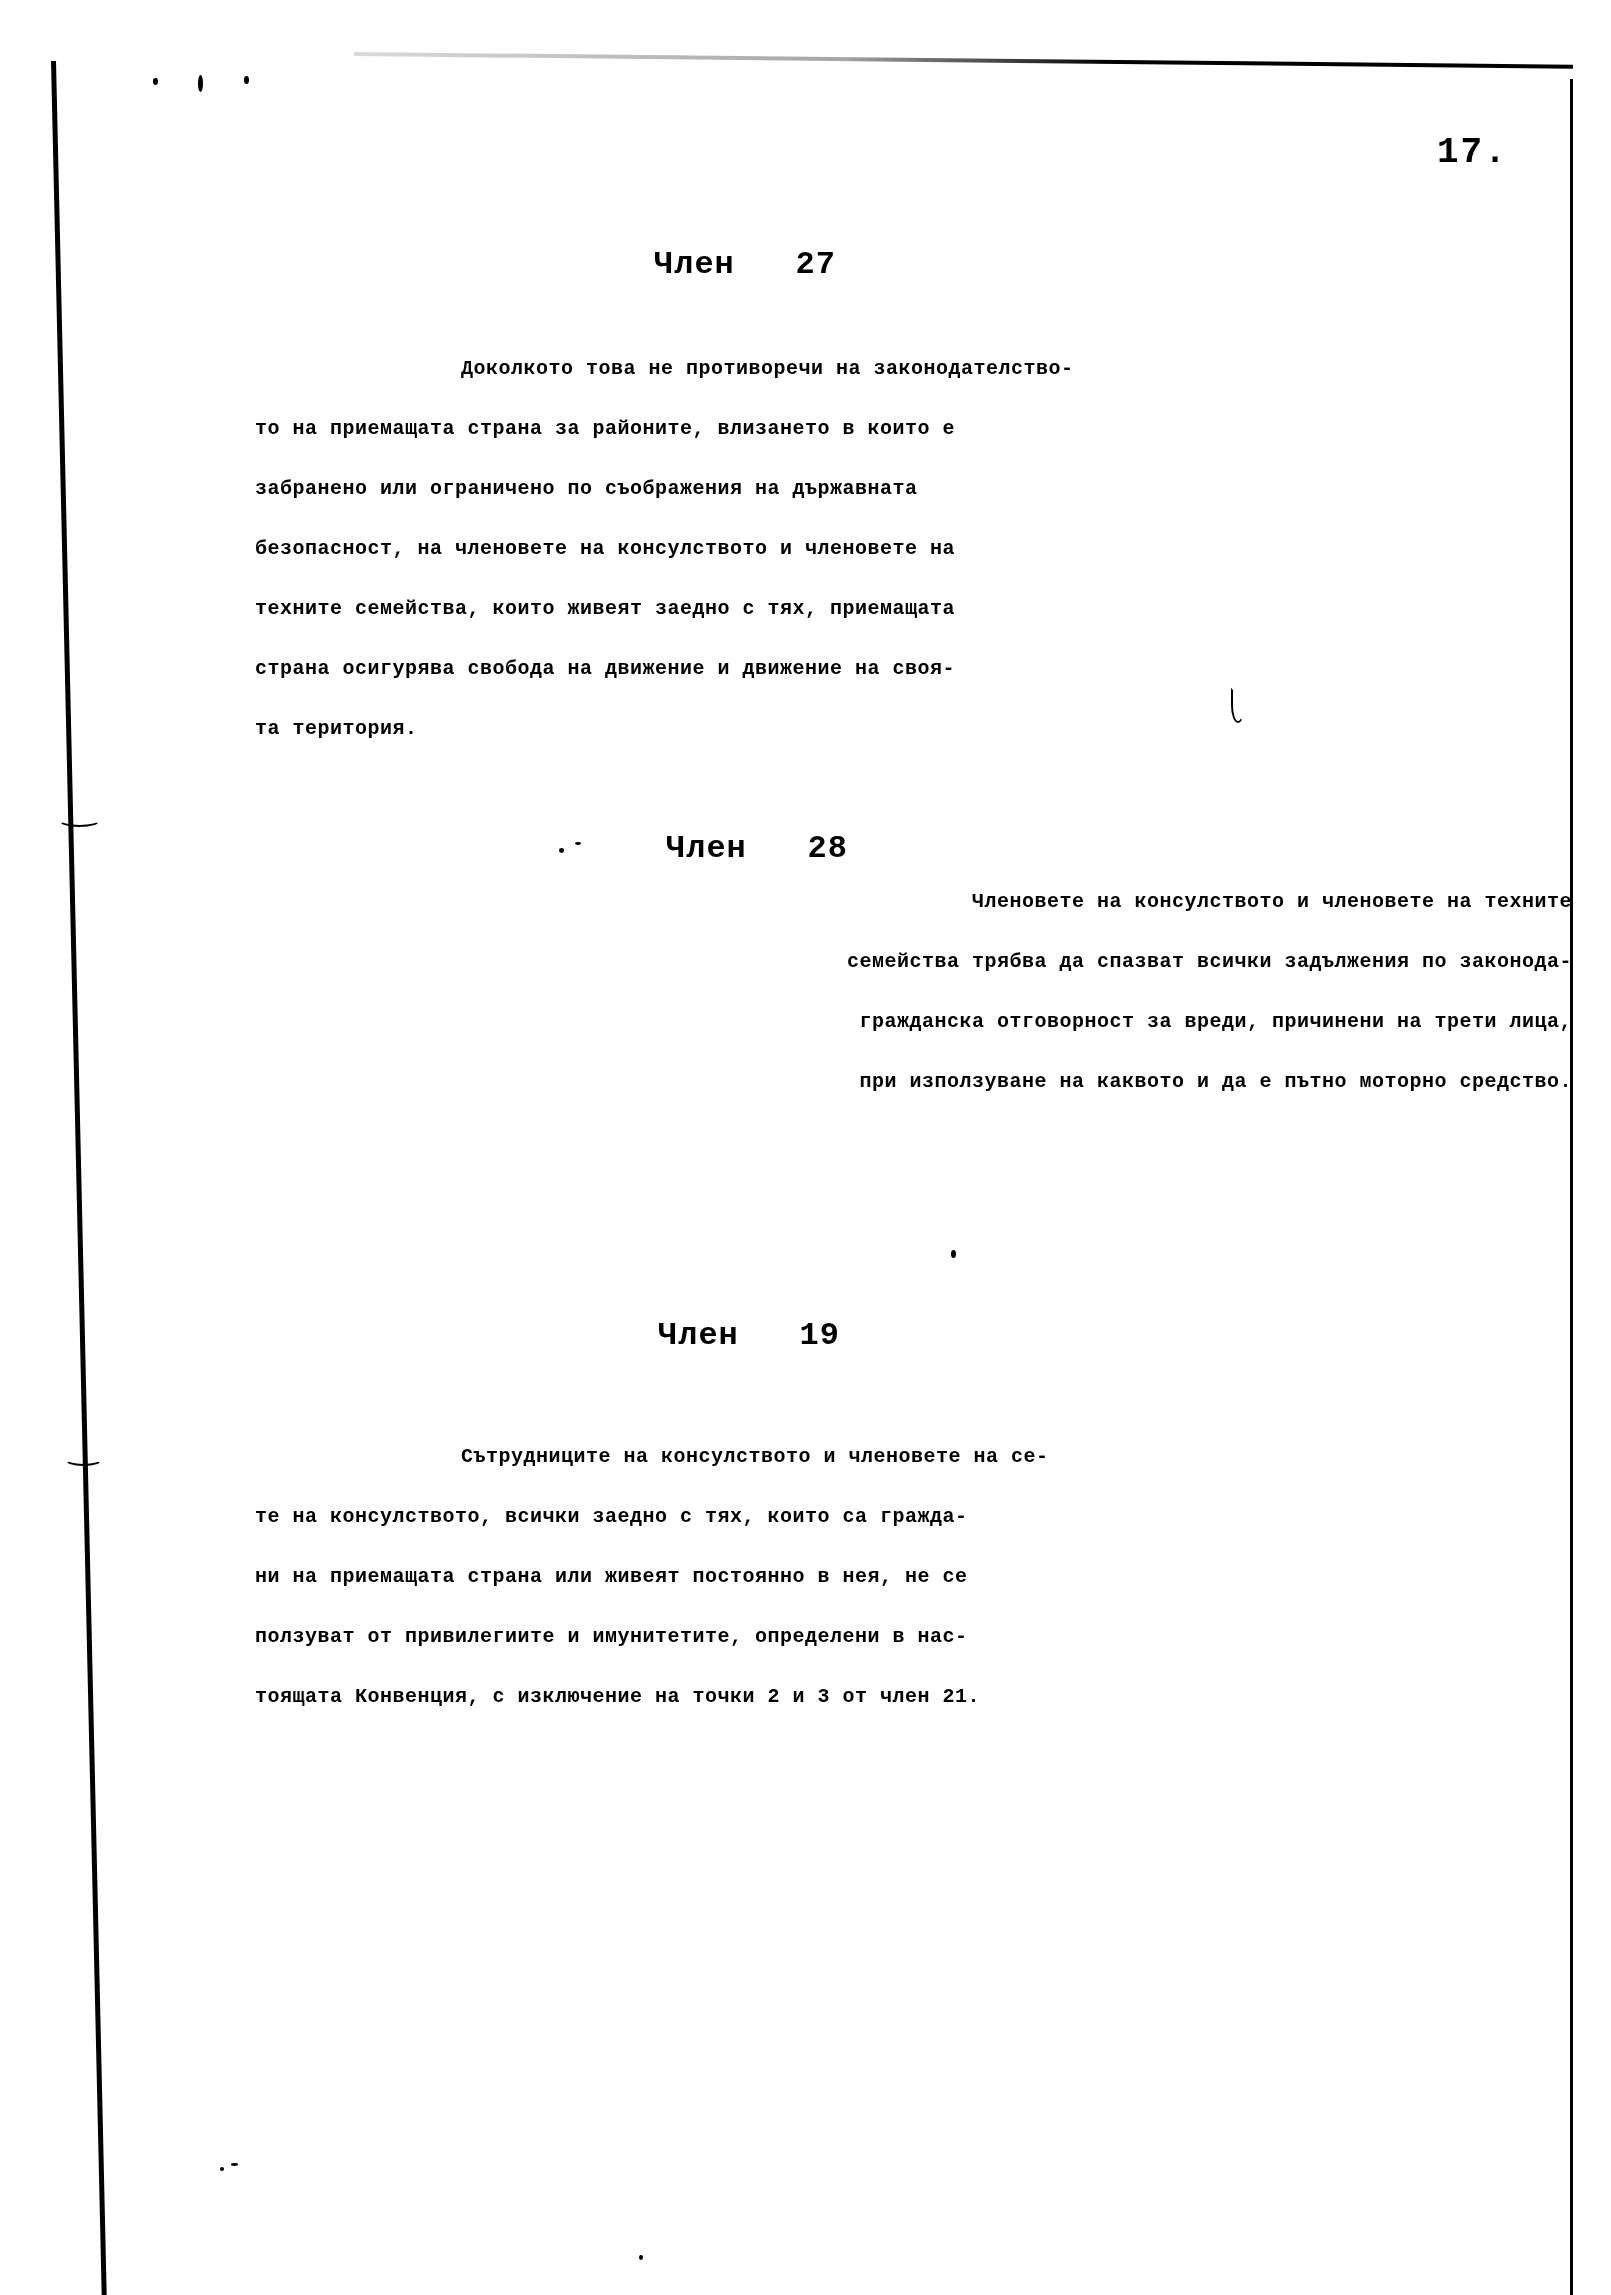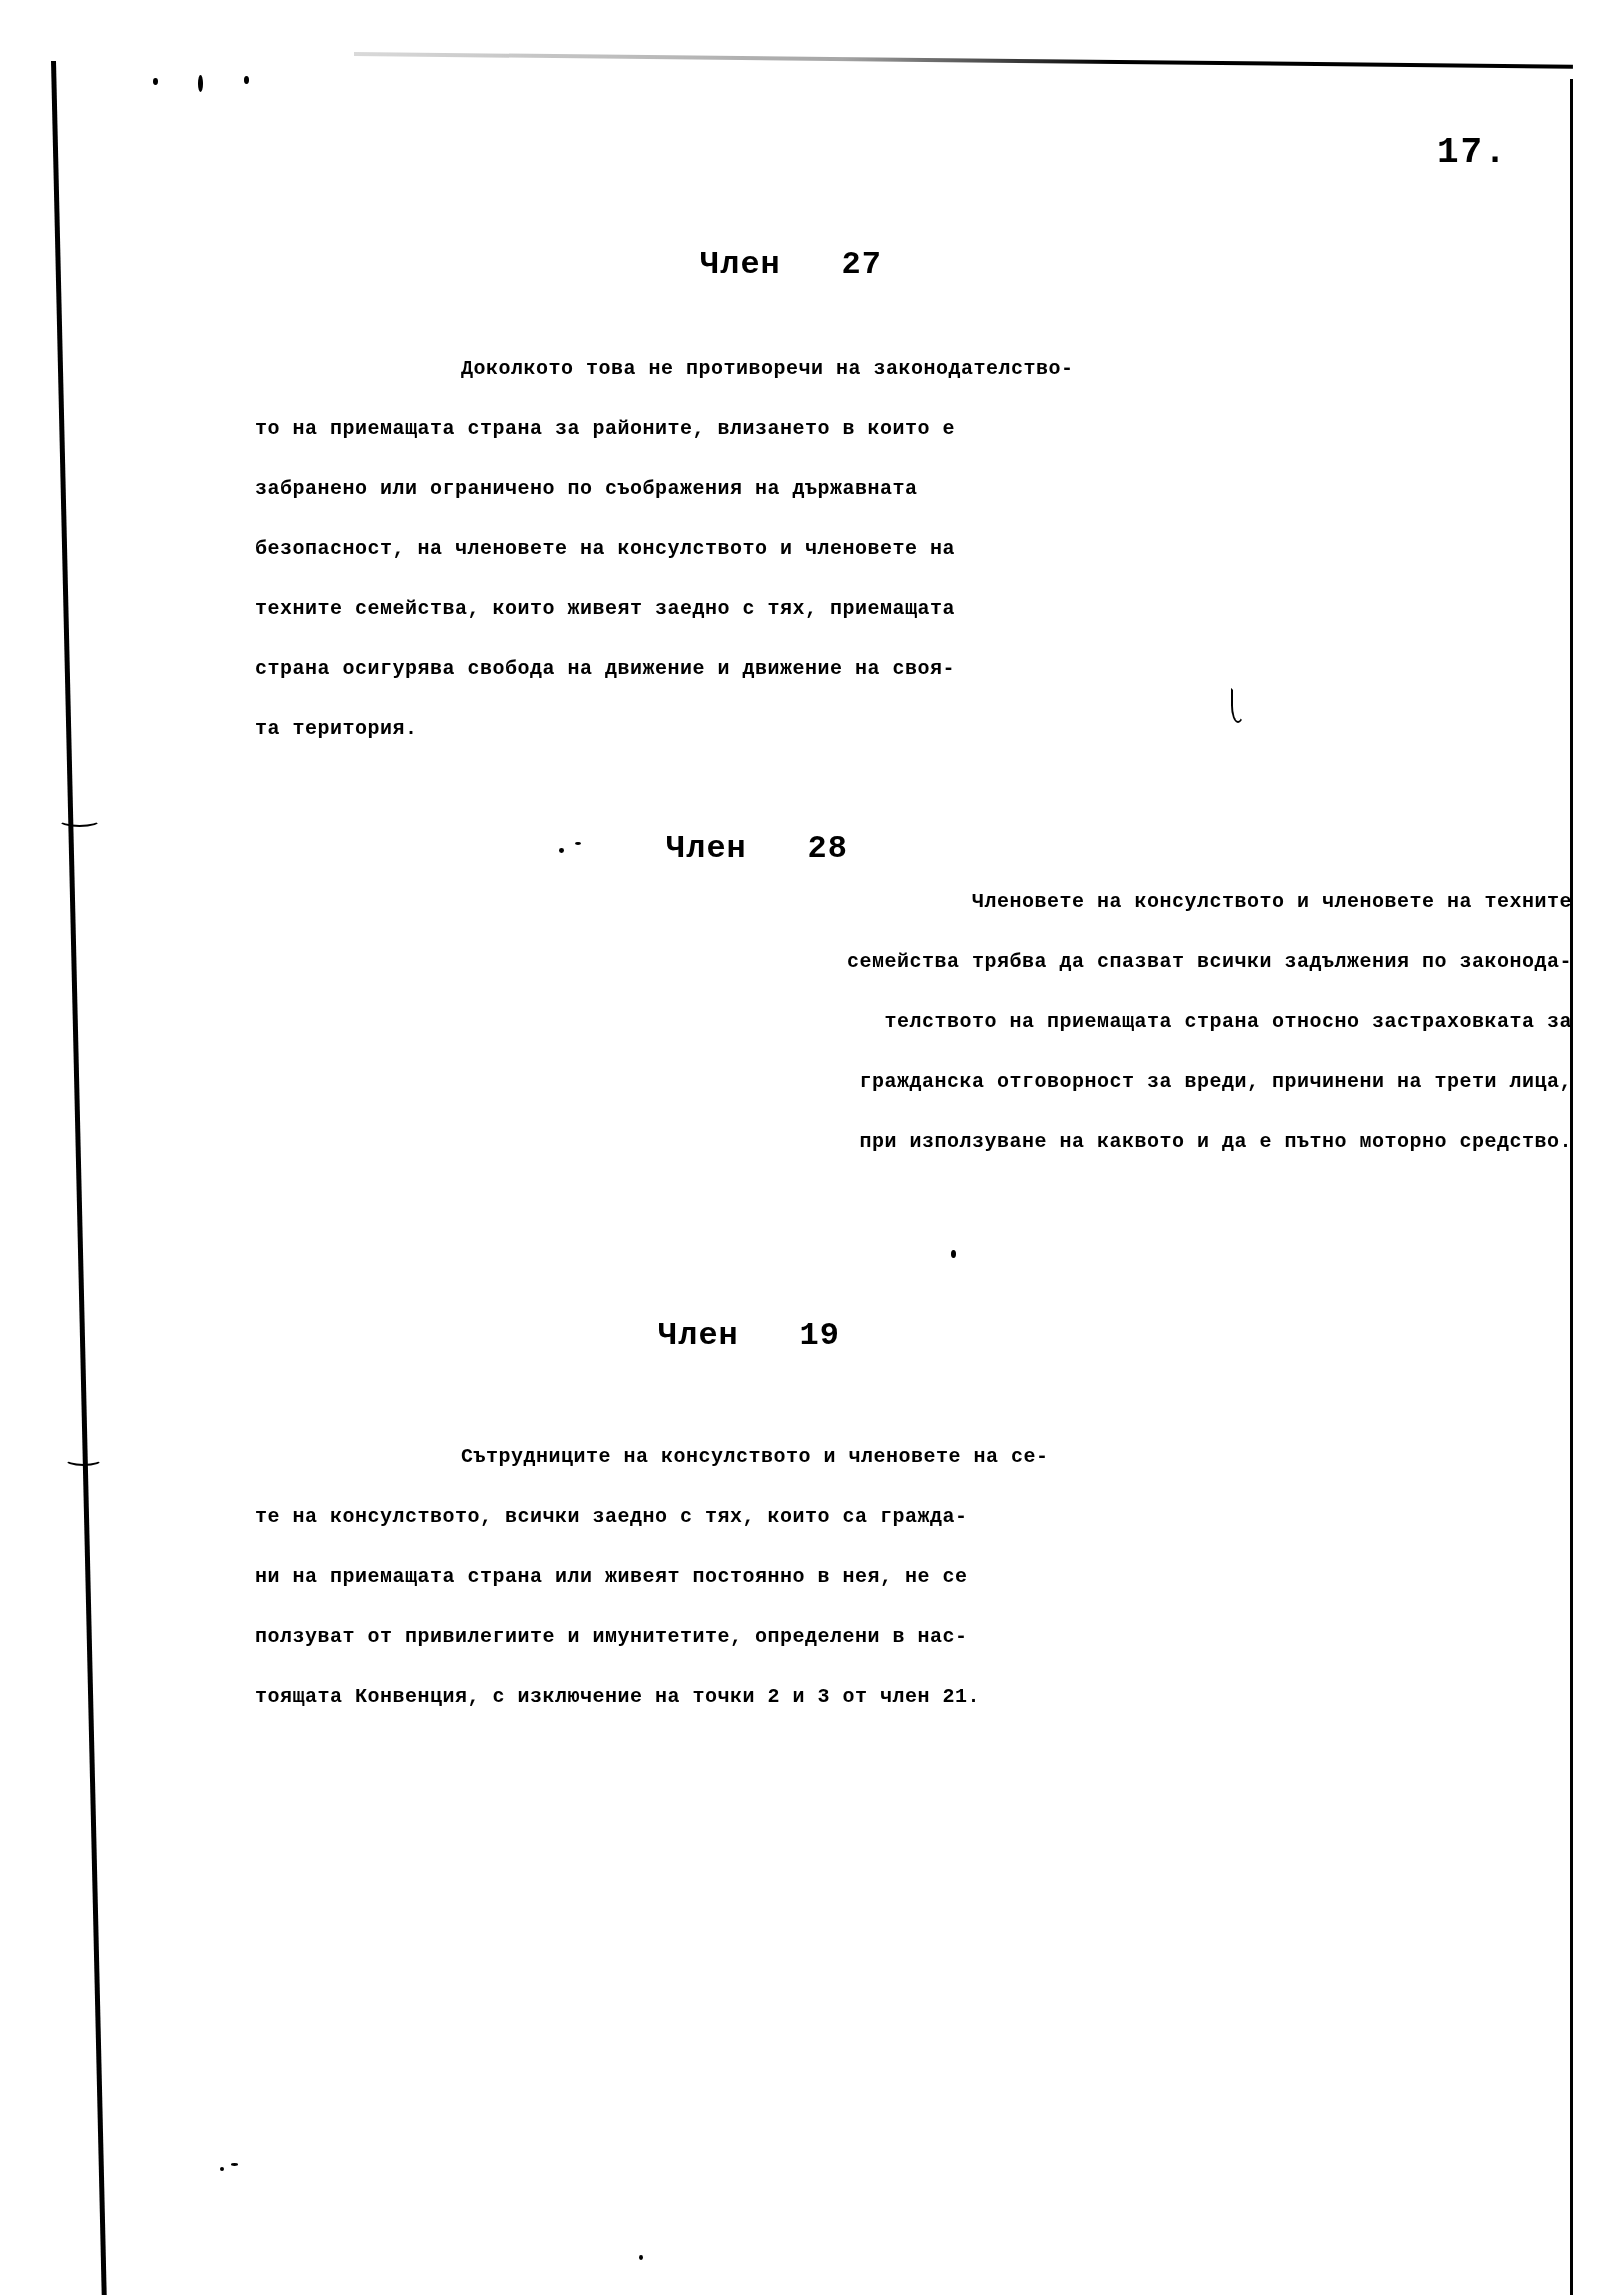--- a/index.html
+++ b/index.html
@@ -97,38 +97,37 @@
 <div class="mark" style="left:153px;top:78px;width:4.9px;height:6.9px;"></div>
 <div class="mark" style="left:198px;top:75px;width:4.9px;height:16.7px;"></div>
 <div class="mark" style="left:244px;top:76px;width:4.9px;height:7.9px;"></div>
 
 <div class="handmark" style="left:58px;top:813px;width:39px;height:9.8px;"></div>
 <div class="handmark" style="left:64px;top:1452px;width:35px;height:9.8px;"></div>
 <div class="handmark" style="left:1231px;top:688px;width:9.8px;height:30.5px;border-radius:0 0 60% 60%;border-color:transparent transparent #000 #000;border-width:2.5px;"></div>
 
 <div class="page-number">17.</div>
 
-<div class="article-heading" style="left:700px;top:246px;">Член   27</div>
+<div class="article-heading" style="left:654px;top:246px;">Член   27</div>
 <div class="article-body" style="top:339px;">
   <span class="line indent">Доколкото това не противоречи на законодателство-</span>
   <span class="line">то на приемащата страна за районите, влизането в които е</span>
   <span class="line">забранено или ограничено по съображения на държавната</span>
   <span class="line">безопасност, на членовете на консулството и членовете на</span>
   <span class="line">техните семейства, които живеят заедно с тях, приемащата</span>
   <span class="line">страна осигурява свобода на движение и движение на своя-</span>
   <span class="line">та територия.</span>
 </div>
 
 <div class="article-heading" style="left:666px;top:830px;">Член   28</div>
 <div class="mark" style="left:559px;top:848px;width:4.9px;height:4.9px;"></div>
 <div class="mark" style="left:575px;top:842px;width:5.9px;height:2.9px;"></div>
 <div class="article-body" style="top:872px;text-align:right;">
   <span class="line indent">Членовете на консулството и членовете на техните</span>
   <span class="line">семейства трябва да спазват всички задължения по законода-</span>
-  <span class="line">телството на приемащата страна относно застраховката за</span>
   <span class="line">гражданска отговорност за вреди, причинени на трети лица,</span>
   <span class="line">при използуване на каквото и да е пътно моторно средство.</span>
 </div>
 <div class="mark" style="left:951px;top:1250px;width:4.9px;height:7.9px;"></div>
 
 <div class="article-heading" style="left:658px;top:1317px;">Член   19</div>
 <div class="article-body" style="top:1427px;">
   <span class="line indent">Сътрудниците на консулството и членовете на се-</span>
   <span class="line">те на консулството, всички заедно с тях, които са гражда-</span>
   <span class="line">ни на приемащата страна или живеят постоянно в нея, не се</span>

